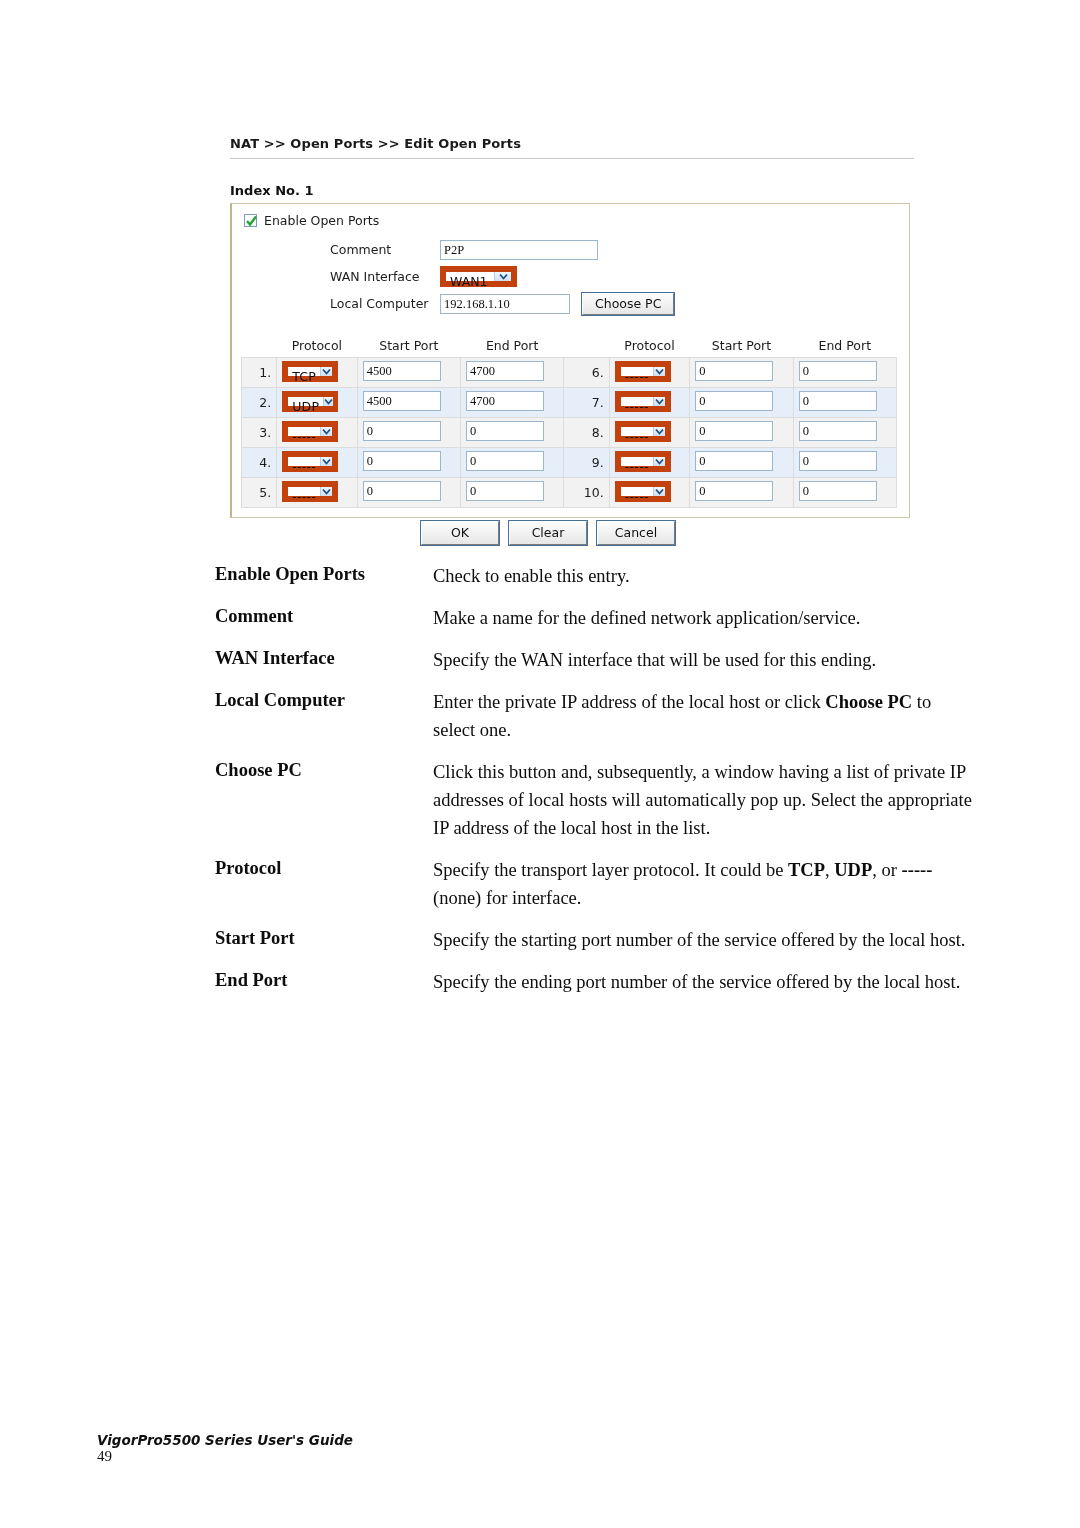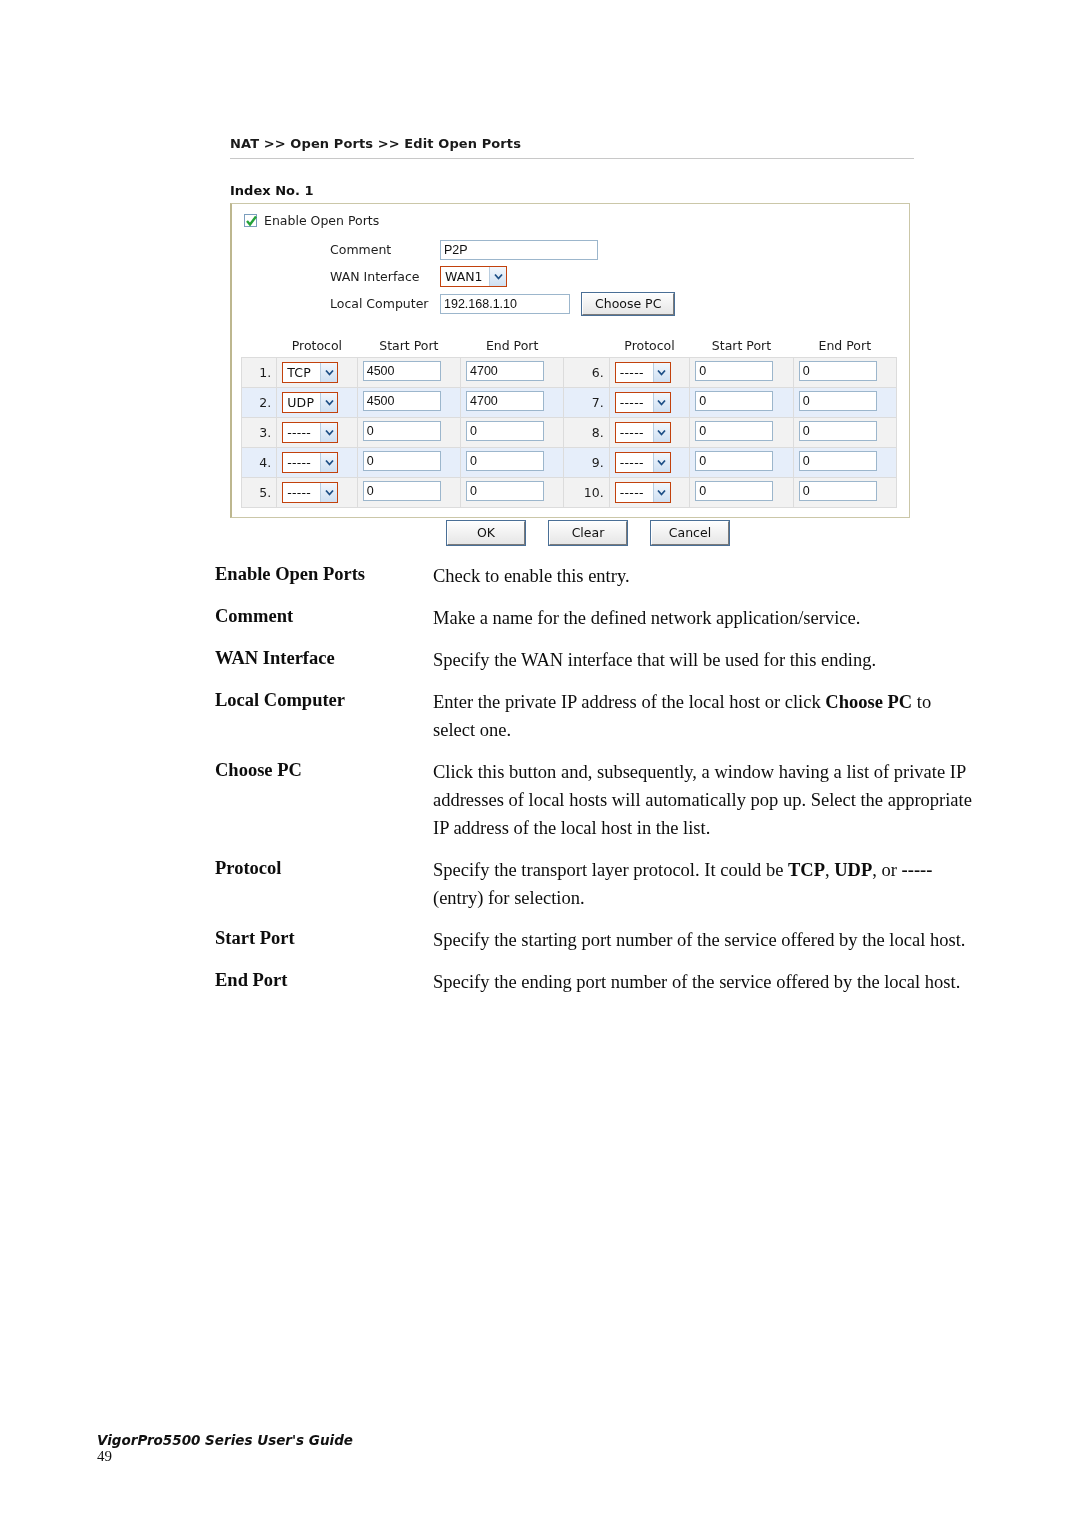--- a/index.html
+++ b/index.html
@@ -100,35 +100,35 @@
     font-size: 12.5px;
     color: #1c1c1c;
   }
 
   .tinput {
     border: 1px solid #9cb6cc;
     background: #ffffff;
     height: 20px;
     box-sizing: border-box;
     font-size: 12.5px;
-    font-family: Liberation Sans, sans-serif;
+    font-family: Liberation Serif, serif;
     color: #111111;
     padding: 0 3px;
     line-height: 18px;
     display: inline-block;
     white-space: nowrap;
     overflow: hidden;
   }
   .w-comment { width: 158px; }
   .w-localpc { width: 130px; }
 
   .tsel {
     display: inline-flex;
     align-items: stretch;
-    border: 1px solid #c2410c;
+    border: 6px solid #c2410c;
     background: #ffffff;
     height: 21px;
     box-sizing: border-box;
     font-size: 12.5px;
     color: #111111;
   }
   .tsel .selval {
     padding: 0 4px 0 4px;
     line-height: 19px;
     white-space: nowrap;
@@ -202,24 +202,24 @@
     white-space: nowrap;
   }
   .col-num   { width: 34px; }
   .col-proto { width: 78px; }
   .col-port  { width: 100px; }
   .col-num2  { width: 44px; }
   .port-in { width: 78px; }
 
   .btn-row {
     position: absolute;
-    left: 447px;
+    left: 421px;
     top: 521px;
     display: flex;
-    gap: 24px;
+    gap: 10px;
   }
   .btn-row .btn3d { min-width: 78px; padding: 3px 10px 4px; }
 
   
   .desc {
     position: absolute;
     left: 215px;
     top: 562px;
     width: 760px;
   }
@@ -564,21 +564,21 @@
       <div class="ddef"><span>Enter the private IP address of the local host or click </span><b>Choose PC</b><span> to select one.</span></div>
     </div>
 
     <div class="drow">
       <div class="dterm">Choose PC</div>
       <div class="ddef"><span>Click this button and, subsequently, a window having a list of private IP addresses of local hosts will automatically pop up. Select the appropriate IP address of the local host in the list.</span></div>
     </div>
 
     <div class="drow">
       <div class="dterm">Protocol</div>
-      <div class="ddef"><span>Specify the transport layer protocol. It could be </span><b>TCP</b><span>, </span><b>UDP</b><span>, or </span><b>-----</b><span> (entry) for selection.</span></div>
+      <div class="ddef"><span>Specify the transport layer protocol. It could be </span><b>TCP</b><span>, </span><b>UDP</b><span>, or </span><b>-----</b><span> (none) for interface.</span></div>
     </div>
 
     <div class="drow">
       <div class="dterm">Start Port</div>
       <div class="ddef"><span>Specify the starting port number of the service offered by the local host.</span></div>
     </div>
 
     <div class="drow">
       <div class="dterm">End Port</div>
       <div class="ddef"><span>Specify the ending port number of the service offered by the local host.</span></div>

